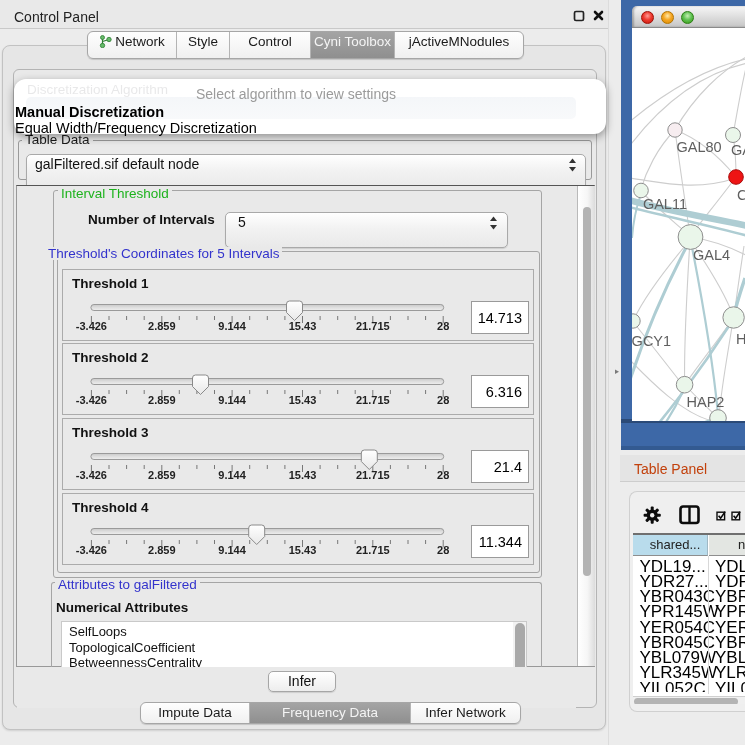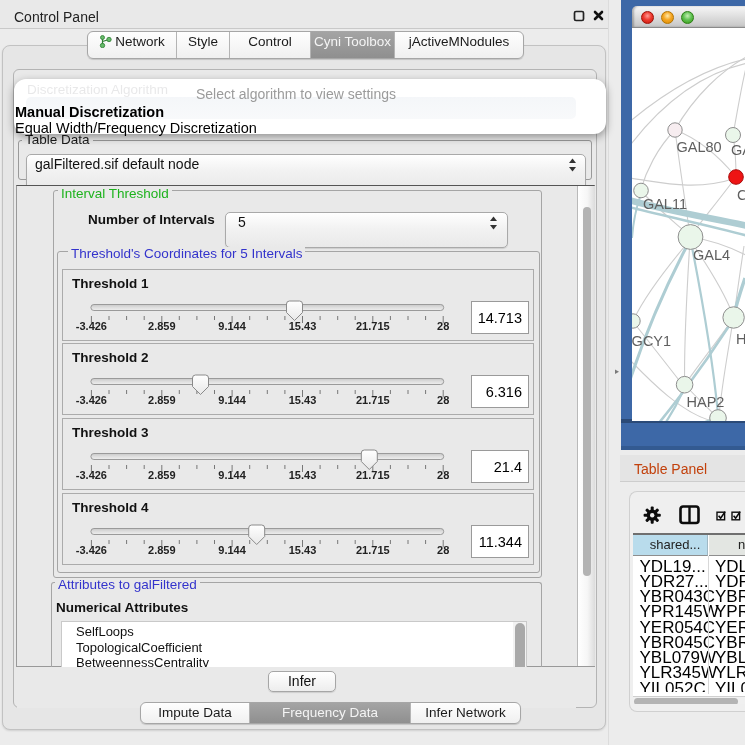--- a/index.html
+++ b/index.html
@@ -69,21 +69,21 @@
 
 <div class="abs" style="left:88px;top:212px;font-size:13.5px;font-weight:bold;color:#111;">Number of Intervals</div>
 <div class="combo" style="left:225px;top:212px;width:283px;padding-left:12px;">5
   <svg class="abs" style="right:9px;top:3px;" width="9" height="14" viewBox="0 0 9 14">
     <path d="M4.5 0.5 L8 5 L1 5 Z" fill="#333"></path>
       <path d="M4.5 13.5 L8 9 L1 9 Z" fill="#333"></path>
   </svg>
 </div>
 
 <div class="grp" style="left:57px;top:251px;width:483px;height:322px;border-color:#a5a5a5;"></div>
-<div class="grplbl" style="left:68px;top:247px;color:#3333cc;">Threshold's Coordinates for 5 Intervals</div>
+<div class="grplbl" style="left:45px;top:247px;color:#3333cc;">Threshold's Coordinates for 5 Intervals</div>
 
 <svg width="0" height="0" style="position:absolute">
     <defs>
 <linearGradient id="trk" x1="0" y1="0" x2="0" y2="1">
         <stop offset="0" stop-color="#c9c9c9"></stop>
         <stop offset="0.5" stop-color="#dedede"></stop>
         <stop offset="1" stop-color="#efefef"></stop>
       </linearGradient>
 <linearGradient id="thm" x1="0" y1="0" x2="0" y2="1">
         <stop offset="0" stop-color="#ffffff"></stop>
@@ -245,21 +245,21 @@
       </g>
 <path d="M 185.7 34 q 0,-3 3,-3 l 10,0 q 3,0 3,3 l 0,8.5 l -8,8 l -8,-8 Z" fill="url(#thm)" stroke="#8a8a8a" stroke-width="1"></path>
 <rect x="408.5" y="31.5" width="57" height="32" fill="#fff" stroke="#9a9a9a"></rect>
 <text x="459" y="53" font-size="14.5" fill="#000" text-anchor="end">11.344</text>
 </svg></div>
 
 <div class="grp" style="left:51px;top:582px;width:491px;height:120px;border-bottom:none;border-color:#a5a5a5;"></div>
 <div class="grplbl" style="left:55px;top:578px;color:#3333cc;">Attributes to galFiltered</div>
 <div class="abs" style="left:56px;top:600px;font-size:13.5px;font-weight:bold;color:#111;">Numerical Attributes</div>
 
-<div class="abs" style="left:61px;top:621px;width:466px;height:46px;background:#fff;border:1px solid #c9c9c9;border-bottom:none;overflow:hidden;padding-left:7px;">
+<div class="abs" style="left:61px;top:621px;width:466px;height:46px;background:#fff;border:1px solid #c9c9c9;border-bottom:none;overflow:hidden;">
   <div style="font-size:13px;color:#111;padding-left:7px;line-height:15.6px;padding-top:2px;">SelfLoops<br>TopologicalCoefficient<br>BetweennessCentrality</div>
   <div class="abs" style="right:0;top:0;width:13px;height:46px;background:#f2f2f2;"></div>
   <div class="abs" style="right:1.5px;top:1px;width:10px;height:60px;background:#a9a9a9;border-radius:5px;"></div>
 </div>
 
 <div class="abs" style="left:17px;top:667px;width:559px;height:41px;background:#e9e9e9;"></div>
 
 <div class="abs" style="left:268px;top:671px;width:68px;height:21px;background:linear-gradient(#ffffff,#ededed);border:1px solid #a6a6a6;border-radius:5px;font-size:14px;color:#111;text-align:center;line-height:19.5px;box-shadow:0 1px 1px rgba(0,0,0,0.12);">Infer</div>
 
 <div class="seg" style="left:140px;top:702px;width:381px;height:22px;">

